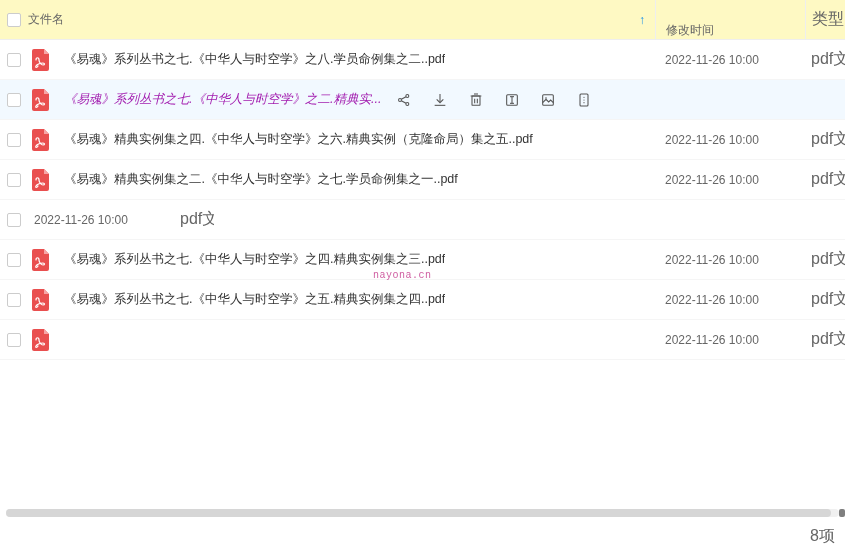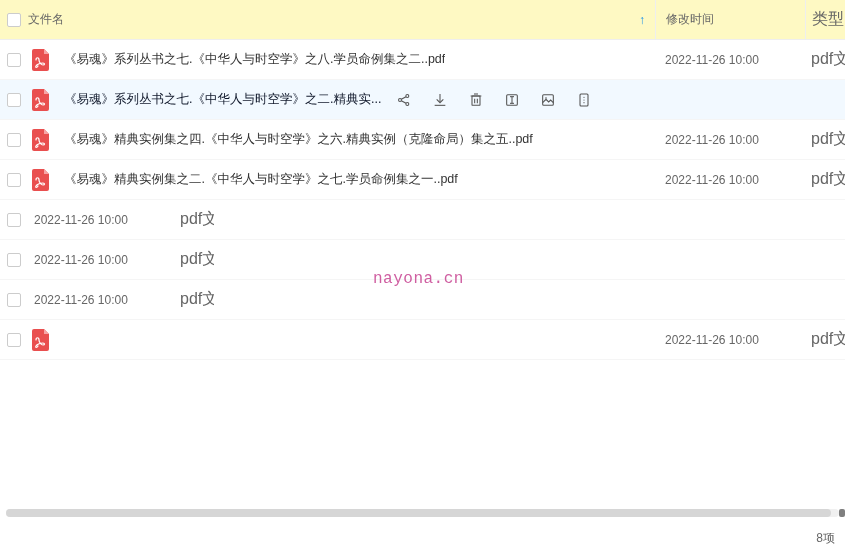--- a/index.html
+++ b/index.html
@@ -52,21 +52,21 @@
       position: absolute;
       right: 10px;
       color: #1991eb;
       font-size: 12px;
       font-weight: bold;
     }
     .col-date {
       width: 150px;
       flex-shrink: 0;
       display: flex;
-      align-items: center;
+      align-items: flex-end;
       padding-left: 10px;
       color: #666;
       font-size: 12px;
     }
     .col-type {
       width: 40px;
       flex-shrink: 0;
       display: flex;
       align-items: center;
       padding-left: 6px;
@@ -106,21 +106,22 @@
       justify-content: center;
     }
     .file-name {
       white-space: nowrap;
       overflow: hidden;
       text-overflow: ellipsis;
       color: #333;
       font-size: 12.5px;
     }
     .row.hovered .file-name {
-      color: #0f172a;
+      color: #a21caf;
+      font-style: italic;
     }
     .row-actions {
       display: flex;
       align-items: center;
       gap: 18px;
       margin-left: 14px;
       margin-right: 10px;
       color: #555;
     }
     .row-actions .act {
@@ -130,21 +131,21 @@
       align-items: center;
       justify-content: center;
       cursor: pointer;
     }
     .row-actions svg { stroke: #555; }
     .watermark {
       position: absolute;
       left: 373px;
       top: 270px;
       color: #cf5ea1;
-      font-size: 16px;
+      font-size: 10px;
       font-family: "Courier New", monospace;
       letter-spacing: 0.5px;
       pointer-events: none;
     }
     .scroll-track {
       position: absolute;
       left: 6px;
       right: 6px;
       bottom: 38px;
       height: 8px;
@@ -167,21 +168,21 @@
       width: 6px;
       height: 8px;
       background: #7f7f7f;
       border-radius: 2px;
     }
     .footer {
       position: absolute;
       right: 10px;
       bottom: 8px;
       color: #666;
-      font-size: 12px;
+      font-size: 16px;
     }
   </style>
 </head>
 <body>
 
 <div class="table-area">
   <div class="header-row">
     <div class="col-check">
       <div class="checkbox"></div>
     </div>
@@ -343,30 +344,52 @@
       <span>2022-11-26 10:00</span>
     </div>
     <div class="col-type">
       <span>pdf文</span>
     </div>
       </div>
       <div class="row">
     <div class="col-check">
       <div class="checkbox"></div>
     </div>
-    <div class="col-date">
-      <span>2022-11-26 10:00</span>
-    </div>
-    <div class="col-type">
-      <span>pdf文</span>
-    </div>
-      </div>
-      <div class="row">
-    <div class="col-check">
-      <div class="checkbox"></div>
+    <div class="col-name">
+      <span class="file-icon">
+            <svg width="20" height="22" viewBox="0 0 20 22">
+    <path d="M3 0 h10 l5 5 v15 a2 2 0 0 1 -2 2 H3 a2 2 0 0 1 -2 -2 V2 a2 2 0 0 1 2 -2 z" fill="#E94F4F"></path>
+    <path d="M13 0 v5 h5 z" fill="#f7a4a4"></path>
+    <path d="M5 11 c0 -3 3 -3 3 0 c0 2 2 5 4 5 c2 0 2 -2 0 -2 c-2 0 -6 1 -7 3 c-1 2 1 2 2 0" stroke="#fff" stroke-width="1.2" fill="none" stroke-linecap="round"></path>
+  </svg>
+          </span>
+      <span class="file-name">《易魂》系列丛书之七.《中华人与时空学》之四.精典实例集之三..pdf</span>
+
+    </div>
+    <div class="col-date">
+      <span>2022-11-26 10:00</span>
+    </div>
+    <div class="col-type">
+      <span>pdf文</span>
+    </div>
+      </div>
+      <div class="row">
+    <div class="col-check">
+      <div class="checkbox"></div>
+    </div>
+    <div class="col-name">
+      <span class="file-icon">
+            <svg width="20" height="22" viewBox="0 0 20 22">
+    <path d="M3 0 h10 l5 5 v15 a2 2 0 0 1 -2 2 H3 a2 2 0 0 1 -2 -2 V2 a2 2 0 0 1 2 -2 z" fill="#E94F4F"></path>
+    <path d="M13 0 v5 h5 z" fill="#f7a4a4"></path>
+    <path d="M5 11 c0 -3 3 -3 3 0 c0 2 2 5 4 5 c2 0 2 -2 0 -2 c-2 0 -6 1 -7 3 c-1 2 1 2 2 0" stroke="#fff" stroke-width="1.2" fill="none" stroke-linecap="round"></path>
+  </svg>
+          </span>
+      <span class="file-name">《易魂》系列丛书之七.《中华人与时空学》之五.精典实例集之四..pdf</span>
+
     </div>
     <div class="col-date">
       <span>2022-11-26 10:00</span>
     </div>
     <div class="col-type">
       <span>pdf文</span>
     </div>
       </div>
       <div class="row">
     <div class="col-check">

